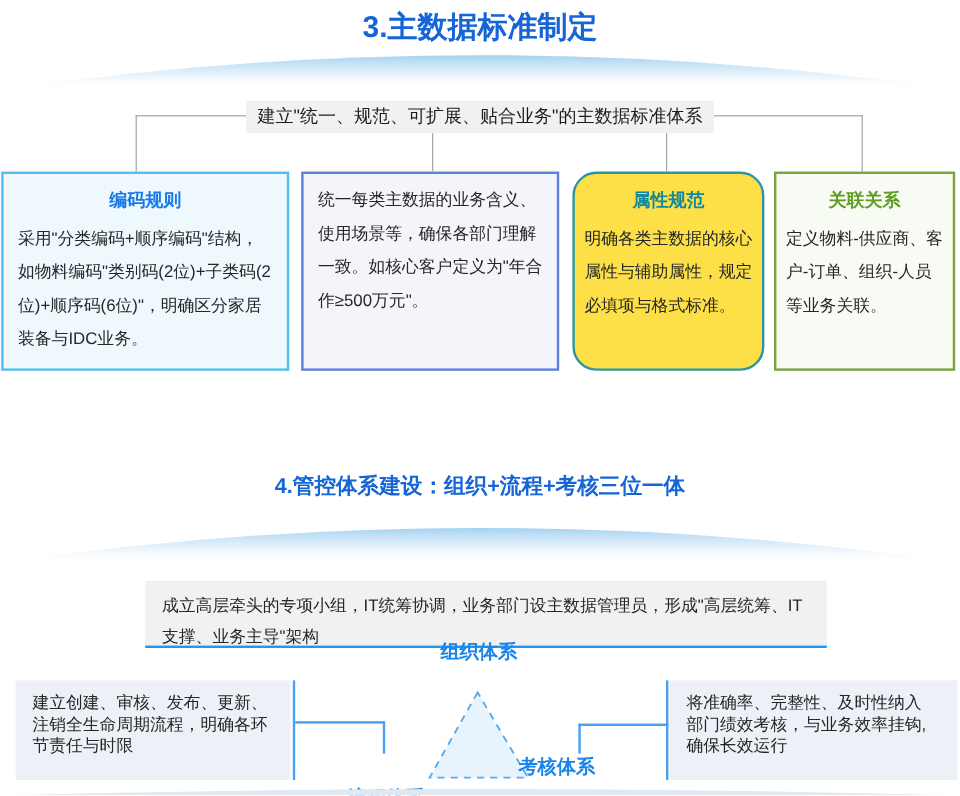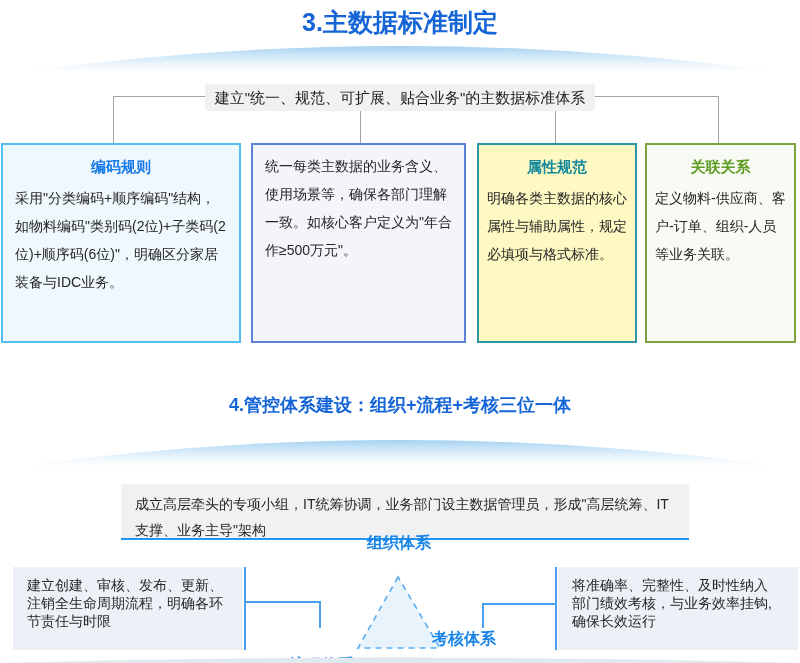--- a/index.html
+++ b/index.html
@@ -16,21 +16,21 @@
   #wave2{top:423px;}
   #wave3{position:absolute;left:0;top:652px;width:800px;height:11px;display:block;}
 
   .gray-box{position:absolute;background:#f1f1f1;color:#1c1c1c;}
   #root-box{left:205px;top:84px;width:390px;height:27px;line-height:27px;
     text-align:center;font-size:15px;font-weight:400;}
 
   .conn-g{position:absolute;background:#a0a5aa;}
   .conn-b{position:absolute;background:#4aa0f0;}
 
-  .card{position:absolute;top:143px;height:200px;box-sizing:border-box;
+  .card{position:absolute;top:143px;height:166px;box-sizing:border-box;
     border:2px solid #ccc;background:#fff;}
   #card0{left:1px;width:240px;}
   #card1{left:251px;width:215px;}
   #card2{left:477px;width:160px;}
   #card3{left:645px;width:151px;}
   .card-title{margin-top:13px;text-align:center;font-size:15px;font-weight:700;}
   .card-body{margin-top:7px;padding:0 12px;font-size:14px;line-height:28px;color:#262626;}
   #card2 .card-body,#card3 .card-body{padding:0 8px;}
 
   #intro-box{left:121px;top:484px;width:568px;height:56px;box-sizing:border-box;
@@ -75,21 +75,21 @@
   <div class="conn-g" style="left:360px;top:111px;width:1px;height:32px;"></div>
   <div class="conn-g" style="left:555px;top:111px;width:1px;height:32px;"></div>
 
   <div id="card0" class="card" style="border-color: rgb(84, 191, 238); background: rgb(239, 248, 253);">
     <div class="card-title" style="color: rgb(23, 122, 232);">编码规则</div>
     <div class="card-body">采用"分类编码+顺序编码"结构，如物料编码"类别码(2位)+子类码(2位)+顺序码(6位)"，明确区分家居装备与IDC业务。</div>
   </div>
   <div id="card1" class="card" style="border-color: rgb(93, 128, 218); background: rgb(243, 245, 251);">
     <div class="card-body">统一每类主数据的业务含义、使用场景等，确保各部门理解一致。如核心客户定义为"年合作≥500万元"。</div>
   </div>
-  <div id="card2" class="card" style="border-color: rgb(45, 150, 164); background: #fef9c3;">
+  <div id="card2" class="card" style="border-color: rgb(45, 150, 164); background: #fde047; border-radius: 20px;">
     <div class="card-title" style="color: rgb(19, 136, 156);">属性规范</div>
     <div class="card-body">明确各类主数据的核心属性与辅助属性，规定必填项与格式标准。</div>
   </div>
   <div id="card3" class="card" style="border-color: rgb(123, 164, 65); background: rgb(248, 250, 244);">
     <div class="card-title" style="color: rgb(95, 156, 34);">关联关系</div>
     <div class="card-body">定义物料-供应商、客户-订单、组织-人员等业务关联。</div>
   </div>
 
   <div id="title4" class="sec-title">4.管控体系建设：组织+流程+考核三位一体</div>
 

